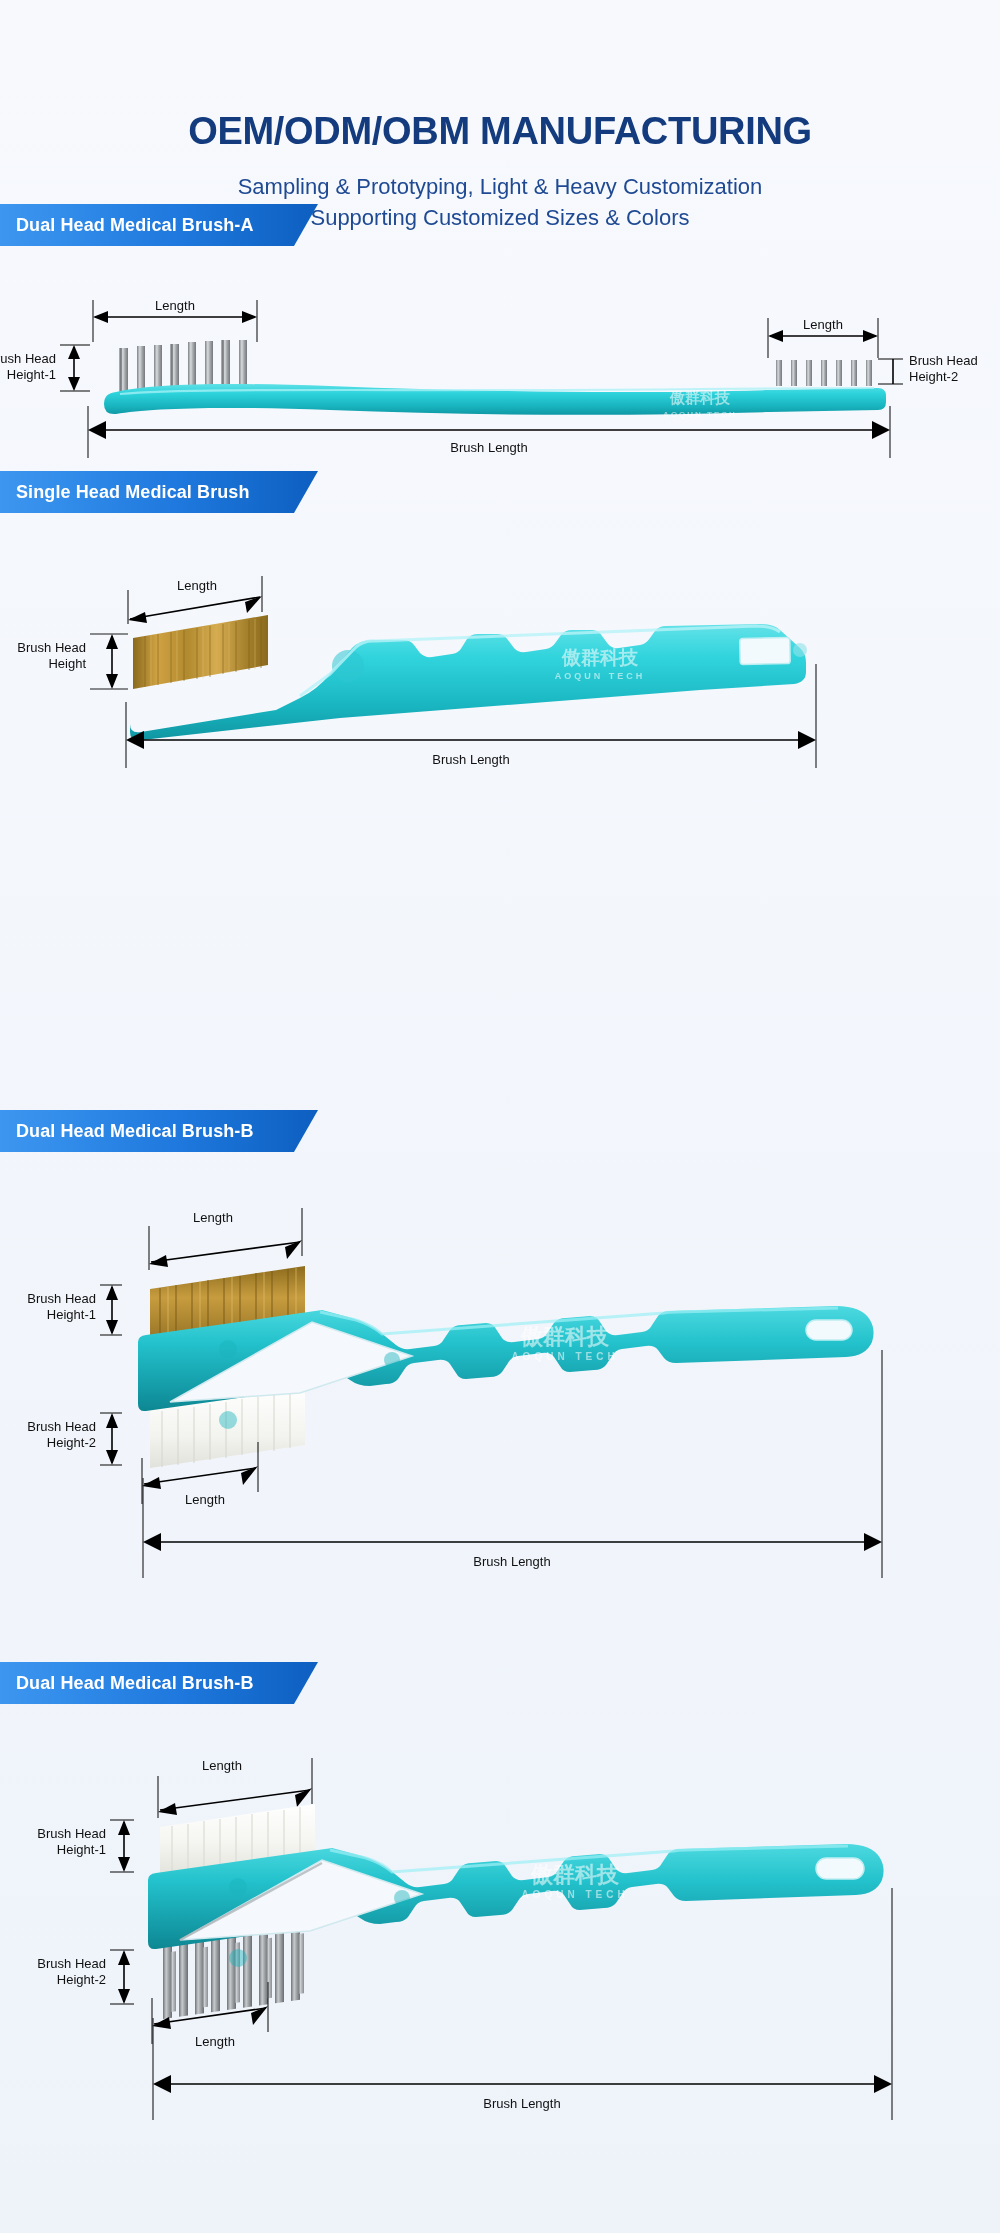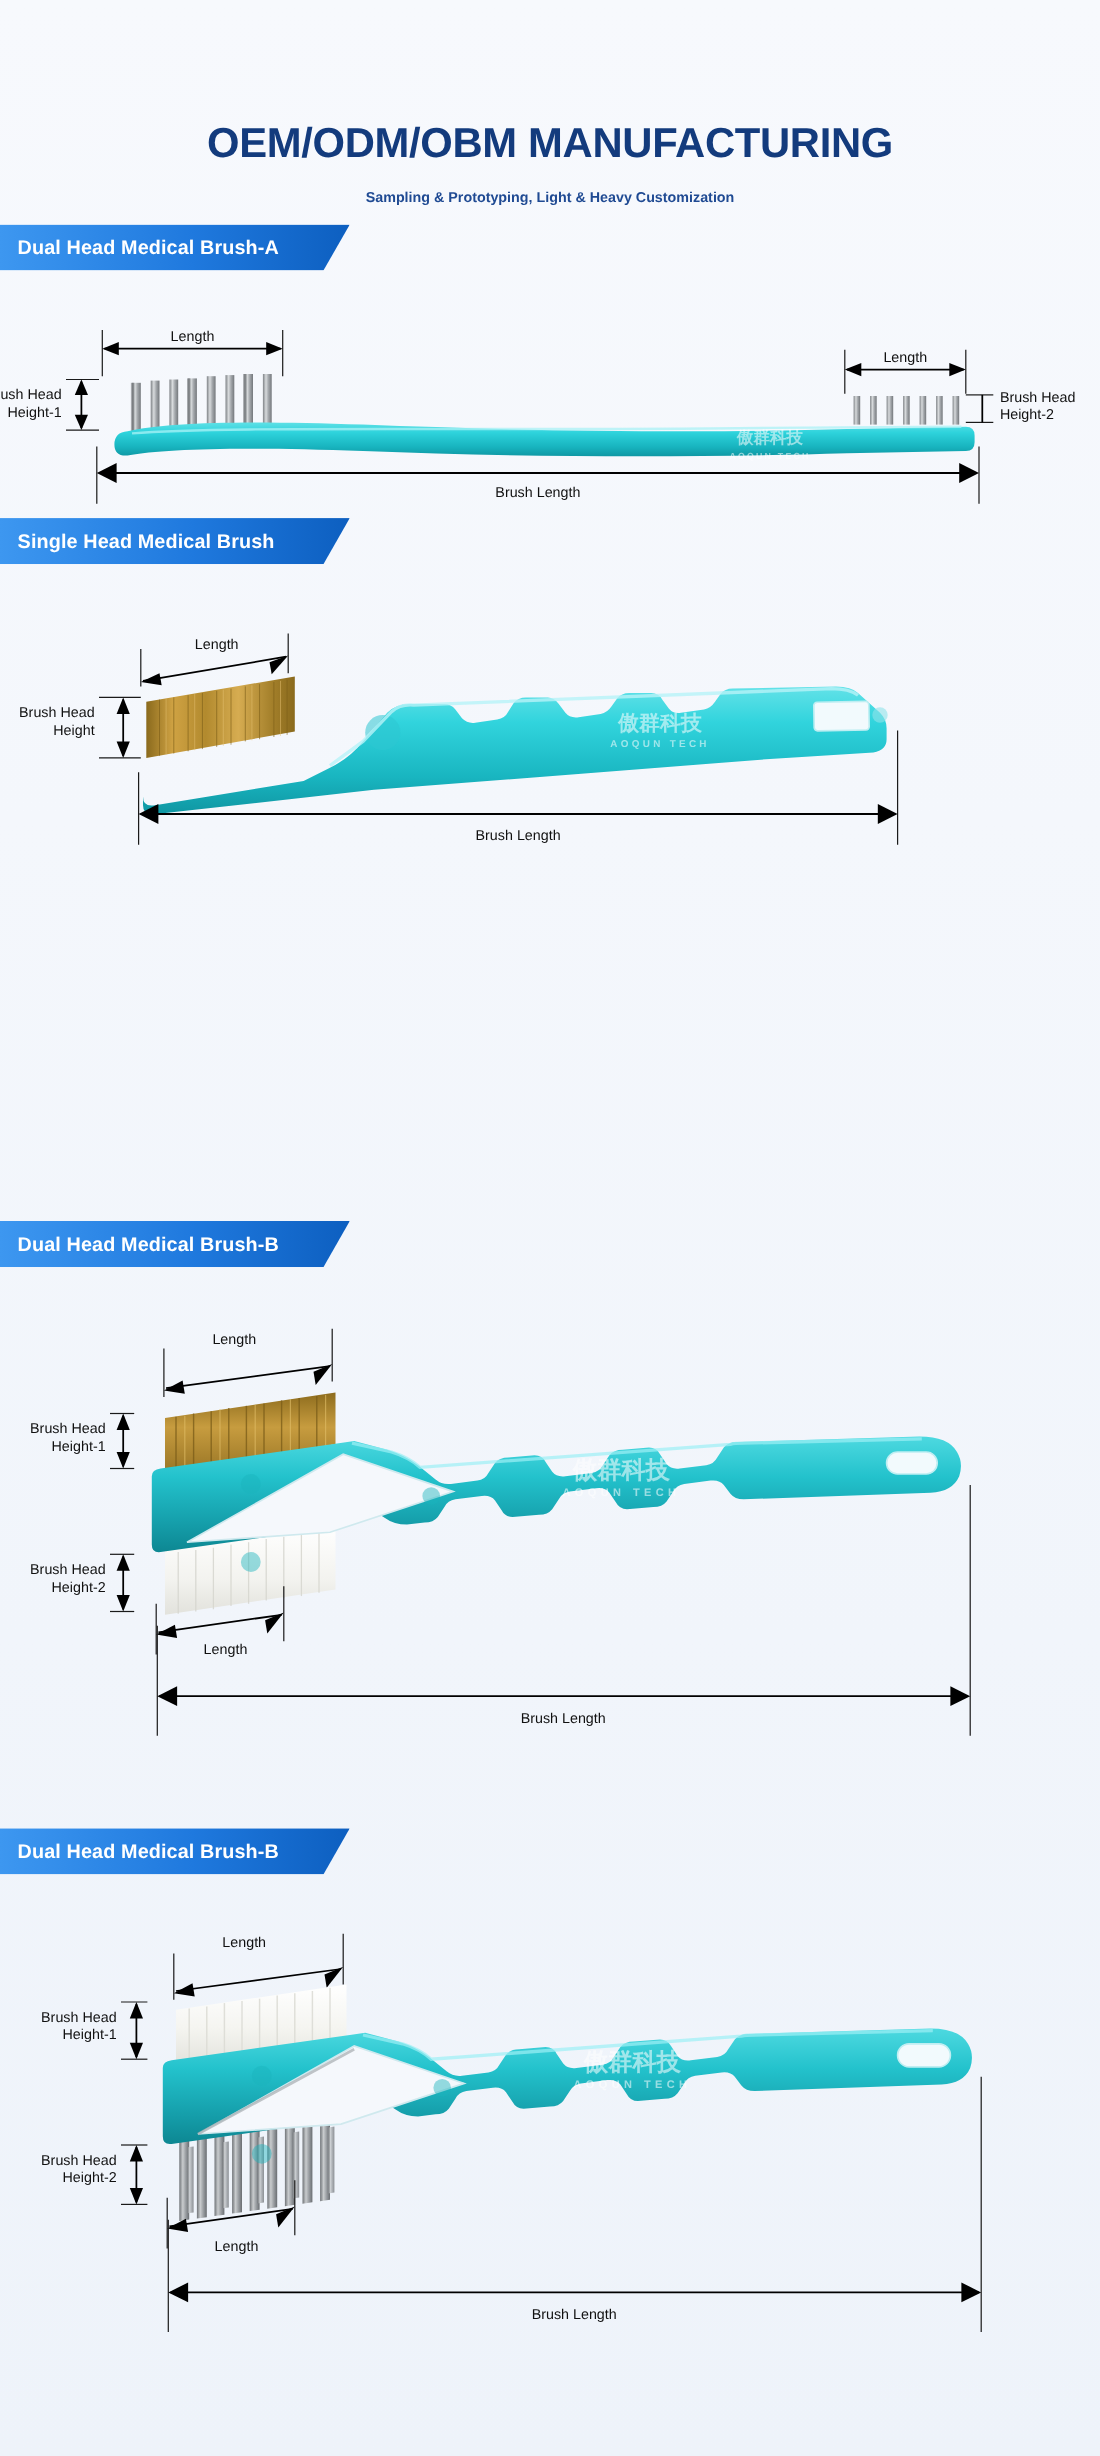--- a/index.html
+++ b/index.html
@@ -23,24 +23,24 @@
     margin-top: 110px;
     font-size: 38px;
     font-weight: bold;
     color: #133b7d;
     letter-spacing: -0.3px;
     font-family: "Liberation Sans", sans-serif;
     text-align: center;
   }
   .header .sub {
     margin-top: 18px;
-    font-size: 13px;
+    font-size: 22px;
     color: #1f4a93;
     line-height: 1.42;
-    font-weight: bold;
+    font-weight: normal;
   }
 
   
   .banner {
     position: absolute;
     left: 0;
     height: 42px;
     color: #fff;
     font-size: 18px;
     font-weight: bold;
@@ -73,20 +73,21 @@
 </style>
 </head>
 <body>
 
 <div class="page">
 
   <div class="header">
     <h1>OEM/ODM/OBM MANUFACTURING</h1>
     <div class="sub">
       <div>Sampling &amp; Prototyping, Light &amp; Heavy Customization</div>
+      <div>Supporting Customized Sizes &amp; Colors</div>
     </div>
   </div>
 
   <div class="banner" style="top:204px; width:318px;">
     <span>Dual Head Medical Brush-A</span>
   </div>
 
   <div class="diagram" style="top:270px;">
     <svg width="1000" height="210" viewBox="0 0 1000 210" xmlns="http://www.w3.org/2000/svg">
       <defs>

